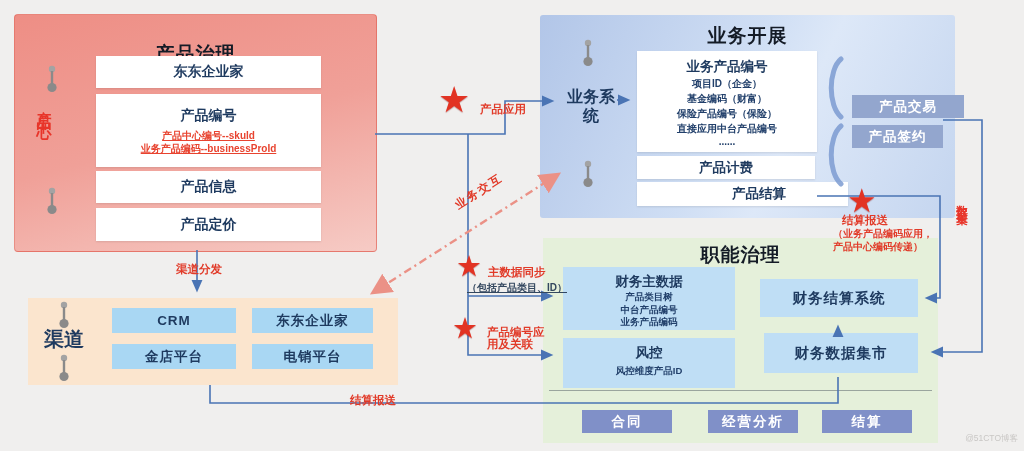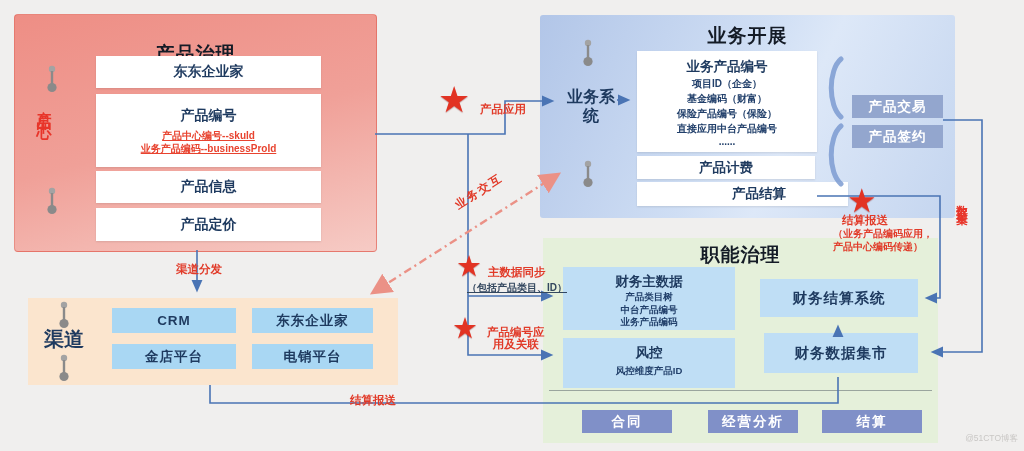--- a/index.html
+++ b/index.html
@@ -129,21 +129,21 @@
       <div class="num-item" style="line-height:11px;">......</div>
     </div>
     <div class="abs wbox wbtn" style="left:97px;top:141px;width:178px;height:23px;">产品计费</div>
     <div class="abs wbox wbtn" style="left:97px;top:167px;width:178px;height:24px;padding-left:33px;">产品结算</div>
     <svg class="abs brace" style="left:284px;top:41px;" width="22" height="64">
       <path d="M17,3 C4,14 4,50 17,61" stroke="#7d9cd2" stroke-width="5" fill="none" stroke-linecap="round"></path>
     </svg>
     <svg class="abs brace" style="left:284px;top:108px;" width="22" height="64">
       <path d="M17,3 C4,14 4,50 17,61" stroke="#7d9cd2" stroke-width="5" fill="none" stroke-linecap="round"></path>
     </svg>
-    <div class="abs graybtn" style="left:312px;top:80px;width:91px;height:23px;">产品交易</div>
+    <div class="abs graybtn" style="left:312px;top:80px;width:112px;height:23px;">产品交易</div>
     <div class="abs graybtn" style="left:312px;top:110px;width:91px;height:23px;">产品签约</div>
   </div>
 
   <div class="abs box-peach">
     <div class="abs sys-label" style="left:12px;top:32px;width:48px;font-size:20px;">渠道</div>
     <svg class="dumb" style="left:29px;top:3px;" width="14" height="28">
       <circle cx="7" cy="4" r="3.2" fill="#a3a3a3"></circle>
         <line x1="7" y1="6" x2="7" y2="20" stroke="#8a8a8a" stroke-width="2.4"></line>
         <circle cx="7" cy="22.5" r="4.6" fill="#8a8a8a"></circle>
     </svg>
@@ -168,38 +168,38 @@
     </div>
     <div class="abs gblue" style="left:20px;top:100px;width:172px;height:50px;">
       <div class="t">风控</div>
       <div class="s" style="padding-top:3px;">风控维度产品ID</div>
     </div>
     <div class="abs gblue2" style="left:217px;top:41px;width:158px;height:38px;">财务结算系统</div>
     <div class="abs gblue2" style="left:221px;top:95px;width:154px;height:40px;">财务数据集市</div>
     <div class="divider"></div>
     <div class="abs pbtn" style="left:39px;top:172px;width:90px;height:23px;">合同</div>
     <div class="abs pbtn" style="left:165px;top:172px;width:90px;height:23px;">经营分析</div>
-    <div class="abs pbtn" style="left:279px;top:172px;width:100px;height:23px;">结算</div>
+    <div class="abs pbtn" style="left:279px;top:172px;width:90px;height:23px;">结算</div>
   </div>
 
   <div class="star" style="left:438px;top:82px;font-size:36px;">★</div>
   <div class="rlabel" style="left:480px;top:102px;">产品应用</div>
 
   <div class="rlabel" style="left:452px;top:184px;transform:rotate(-33deg);letter-spacing:2px;">业务交互</div>
 
   <div class="rlabel" style="left:176px;top:262px;">渠道分发</div>
 
   <div class="star" style="left:456px;top:252px;font-size:29px;">★</div>
   <div class="rlabel" style="left:488px;top:265px;">主数据同步</div>
   <div class="dnote" style="left:467px;top:281px;text-decoration:underline;">（包括产品类目、ID）</div>
 
   <div class="star" style="left:452px;top:314px;font-size:29px;">★</div>
   <div class="rlabel" style="left:487px;top:326px;line-height:12px;">
     <div>产品编号应</div>
-    <div style="text-align:center;">用及关联</div>
+    <div style="">用及关联</div>
   </div>
 
   <div class="star" style="left:847px;top:184px;font-size:33px;">★</div>
   <div class="rlabel" style="left:842px;top:213px;">结算报送</div>
   <div class="rnote" style="left:833px;top:228px;">
     <div>（业务产品编码应用，</div>
     <div>产品中心编码传递）</div>
   </div>
 
   <div class="rlabel" style="left:350px;top:393px;">结算报送</div>

